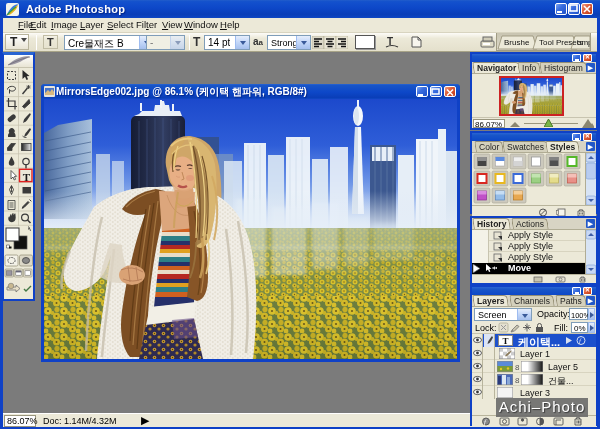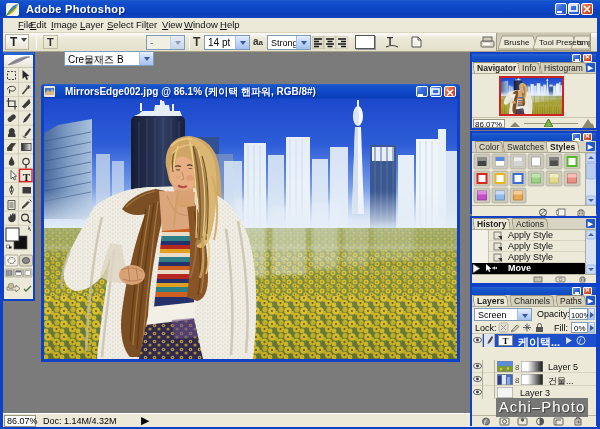--- a/index.html
+++ b/index.html
@@ -35,21 +35,21 @@
 .sep { position:absolute; top:2px; width:1px; height:15px; background:#b8b49c; border-right:1px solid #fff; }
 
 
 #toolbox { left:2px; top:52px; width:33px; height:249px; background:#ece9d8; border:2px solid #0f41c6; border-top:3px solid #2964d2; }
 #toolhead { left:0px; top:0px; width:29px; height:13px; background:linear-gradient(180deg,#ffffff,#e8e4d4); border-bottom:1px solid #c8c4b0; }
 
 
 #docwin { left:41px; top:84px; width:419px; height:278px; background:#0f41c6; border-radius:4px 4px 0 0; }
 #doctitle { left:0; top:0; width:419px; height:15px; border-radius:4px 4px 0 0;
   background:linear-gradient(180deg,#2964d2 0%,#1855c8 10%,#0d47c8 55%,#0a3eb8 90%,#1048c4 100%); }
-#doctitle .dtext { position:absolute; left:24px; top:1px; color:#fff; font-weight:bold; font-size:10px; white-space:nowrap; text-shadow:1px 1px 1px #00258a; }
+#doctitle .dtext { position:absolute; left:15px; top:1px; color:#fff; font-weight:bold; font-size:10px; white-space:nowrap; text-shadow:1px 1px 1px #00258a; }
 .winbtn2 { top:2px; width:12px; height:11px; border:1px solid #fff; border-radius:2px; }
 #doccontent { left:3px; top:15px; width:413px; height:260px; overflow:hidden; background:#9cb8dd; }
 
 
 .panel { left:470px; width:128px; background:#ece9d8; border:2px solid #0f41c6; }
 .ptitle { position:absolute; left:0; top:0; right:0; height:8px;
   background:linear-gradient(180deg,#2964d2 0%,#1855c8 30%,#0d47c8 100%); }
 .pbtn { position:absolute; top:0px; width:9px; height:8px; border:1px solid #fff; border-radius:1px; }
 .pbtn.wb-close:after { content:"\2715"; position:absolute; left:1px; top:-2px; font-size:6px; font-weight:bold; color:#fff; }
 .pbtn.wb-min:after { content:""; position:absolute; left:1.5px; top:4px; width:4px; height:1.5px; background:#fff; }
@@ -106,21 +106,21 @@
   <div class="abs" style="left:2px;top:1px;width:24px;height:16px;border:1px solid #b8b49c;background:linear-gradient(180deg,#fff,#e8e4d4);">
     <b style="position:absolute;left:4px;top:0px;font-size:12px;color:#222;">T</b>
     <span style="position:absolute;left:15px;top:3px;border:3px solid transparent;border-top:4px solid #444;"></span>
   </div>
   <div class="sep" style="left:33px"></div>
 
   <div class="abs" style="left:40px;top:2px;width:15px;height:14px;border:1px solid #c0bca4;">
     <b style="position:absolute;left:3px;top:0px;font-size:11px;color:#333;">T</b>
   </div>
 
-  <div class="combo" style="left:61px;top:18px;width:90px;">
+  <div class="combo" style="left:61px;top:2px;width:90px;">
       <span class="cv">Cre물재즈 B</span>
       <span class="ar"></span>
     </div>
 
   <div class="combo" style="left:143px;top:2px;width:39px;background:#f0efe4;">
       <span class="cv" style="color:#777">-</span>
       <span class="ar" style="opacity:0.55"></span>
     </div>
   <div class="sep" style="left:186px"></div>
 
@@ -522,20 +522,39 @@
     <div class="abs" style="left:12px;top:0;width:11px;height:13px;background:#dce4f4;border-right:1px solid #b8b49c;"><svg width="11" height="12">
           <path d="M8 2 C6 4.5 4.5 6.5 4 8 L3.5 10 L5.5 9 C6.5 8 8 5.5 9 3.5 Z" fill="#444"></path>
         </svg></div>
     <div class="abs" style="left:26px;top:1px;width:15px;height:11px;background:#fff;border:1px solid #888;text-align:center;font-size:9px;font-weight:bold;color:#111;font-family:'Liberation Serif',serif;line-height:10px;">T</div>
     <span class="abs" style="left:46px;top:1px;color:#fff;font-size:11px;font-weight:bold;">케이택...</span>
     <svg class="abs" style="left:92px;top:2px" width="26" height="9" viewBox="0 0 26 9">
         <polygon points="2,1 8,4.5 2,8" fill="#d8e0f0"></polygon>
         <circle cx="17" cy="4.5" r="4" fill="none" stroke="#d8e0f0" stroke-width="1"></circle>
         <text x="15" y="7" font-size="7" fill="#d8e0f0" font-style="italic" font-family="Liberation Serif">f</text>
       </svg>
+  </div>
+  <div class="abs" style="left:0;top:60px;width:124px;height:13px;background:#ece9d8;border-bottom:1px solid #d8d4c0;">
+    <div class="abs" style="left:0;top:0;width:11px;height:13px;border-right:1px solid #b8b49c;"><svg width="11" height="12">
+          <ellipse cx="5.5" cy="6" rx="4" ry="2.6" fill="#fff" stroke="#333" stroke-width="0.8"></ellipse>
+          <circle cx="5.5" cy="6" r="1.4" fill="#333"></circle>
+        </svg></div>
+    <div class="abs" style="left:12px;top:0;width:11px;height:13px;border-right:1px solid #b8b49c;"></div>
+    <svg class="abs" style="left:27px;top:1px" width="16" height="11" viewBox="0 0 16 11">
+        <rect width="16" height="11" fill="#fff"></rect>
+        <rect x="0" y="0" width="4" height="3.7" fill="#ccc"></rect>
+        <rect x="8" y="0" width="4" height="3.7" fill="#ccc"></rect>
+        <rect x="4" y="3.7" width="4" height="3.7" fill="#ccc"></rect>
+        <rect x="12" y="3.7" width="4" height="3.7" fill="#ccc"></rect>
+        <rect x="0" y="7.4" width="4" height="3.7" fill="#ccc"></rect>
+        <rect x="8" y="7.4" width="4" height="3.7" fill="#ccc"></rect>
+        <path d="M6 8 C8 5 11 3 13 2.5 C11.5 5 9 7.5 7 8.5 Z" fill="#8a7a5a"></path>
+        <rect width="16" height="11" fill="none" stroke="#888" stroke-width="1"></rect>
+      </svg>
+    <span class="abs" style="left:48px;top:2px;font-size:9px;color:#111;">Layer 1</span>
   </div>
   <div class="abs" style="left:0;top:73px;width:124px;height:13px;background:#ece9d8;border-bottom:1px solid #d8d4c0;">
     <div class="abs" style="left:0;top:0;width:11px;height:13px;border-right:1px solid #b8b49c;"><svg width="11" height="12">
           <ellipse cx="5.5" cy="6" rx="4" ry="2.6" fill="#fff" stroke="#333" stroke-width="0.8"></ellipse>
           <circle cx="5.5" cy="6" r="1.4" fill="#333"></circle>
         </svg></div>
     <div class="abs" style="left:12px;top:0;width:11px;height:13px;border-right:1px solid #b8b49c;"></div>
     <svg class="abs" style="left:25px;top:1px" width="16" height="11" viewBox="0 0 16 11">
         <rect width="16" height="5" fill="#5a8ad8"></rect>
         <rect y="5" width="16" height="6" fill="#7a9a3a"></rect>

